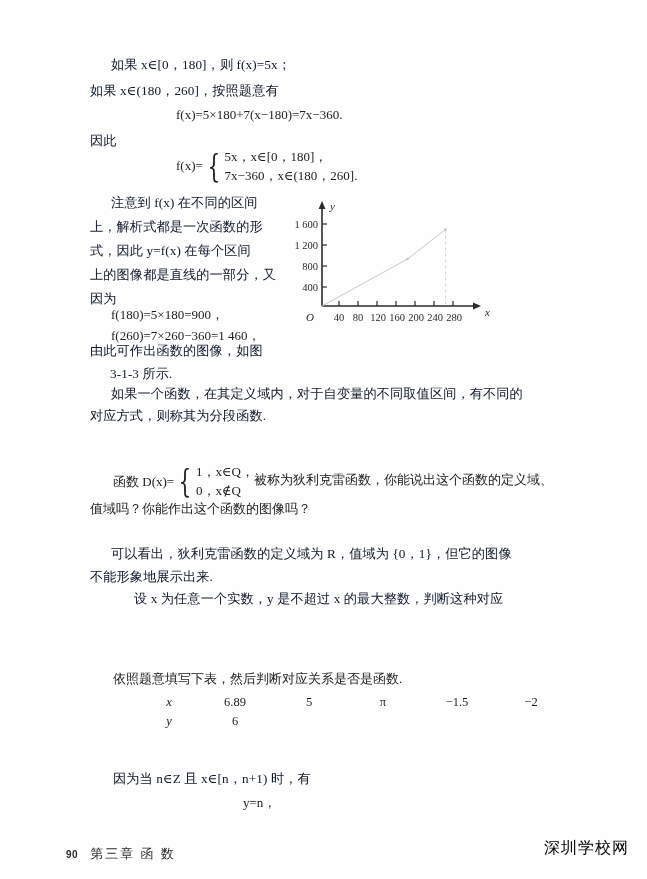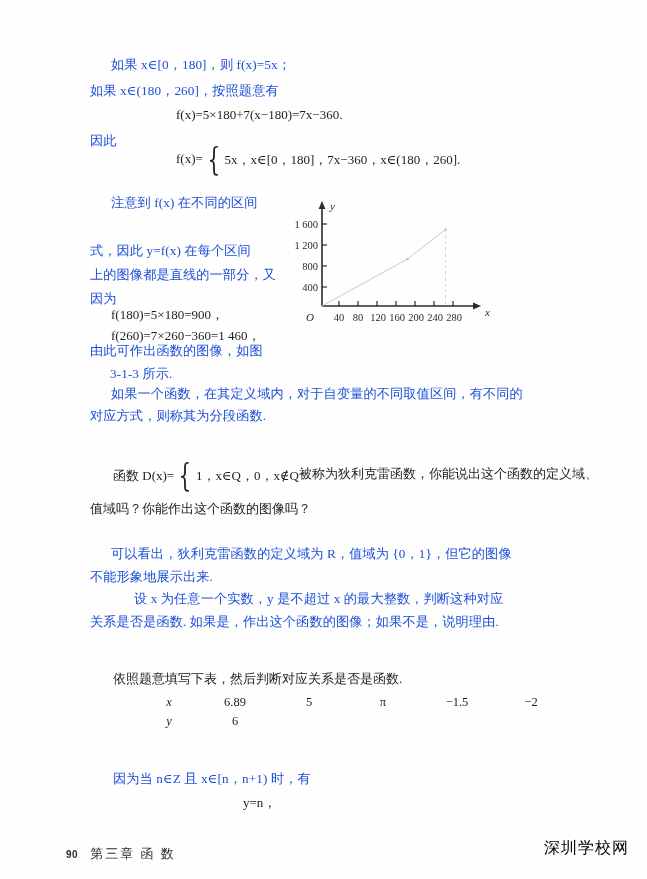--- a/index.html
+++ b/index.html
@@ -21,21 +21,21 @@
     inset: 0;
     background: #fefefe;
   }
 
   
   .block {
     position: absolute;
     font-size: 13.2px;
     line-height: 22.5px;
     letter-spacing: .1px;
-    color: #1d4ed8;
+    color: #0f172a;
     white-space: nowrap;
   }
 
   .mathline {
     position: absolute;
     font-size: 13px;
     line-height: 22px;
     white-space: nowrap;
   }
 
@@ -48,21 +48,21 @@
   .brace {
     font-size: 31px;
     line-height: 0;
     transform: scaleX(.65);
     display: inline-block;
     margin: 0 1px 0 1px;
     font-family: "DejaVu Serif", serif;
   }
   .piece-rows {
     display: inline-flex;
-    flex-direction: row;
+    flex-direction: column;
     justify-content: center;
     font-size: 13px;
     line-height: 19px;
   }
   .piece-rows > span { white-space: nowrap; }
 
   
   .figure {
     position: absolute;
     left: 286px;
@@ -146,20 +146,21 @@
       <span>f(x)=</span>
       <span class="brace">{</span>
       <span class="piece-rows">
         <span>5x，x∈[0，180]，</span>
         <span>7x−360，x∈(180，260].</span>
       </span>
     </span>
   </div>
 
   <div class="block" style="left:111px; top:192px;">注意到 f(x) 在不同的区间</div>
+  <div class="block" style="left:90px;  top:216px;">上，解析式都是一次函数的形</div>
   <div class="block" style="left:90px;  top:240px;">式，因此 y=f(x) 在每个区间</div>
   <div class="block" style="left:90px;  top:264px;">上的图像都是直线的一部分，又</div>
   <div class="block" style="left:90px;  top:288px;">因为</div>
 
   <div class="mathline" style="left:111px; top:304px;">f(180)=5×180=900，</div>
   <div class="mathline" style="left:111px; top:325px;">f(260)=7×260−360=1 460，</div>
 
   <div class="block" style="left:90px; top:340px;">由此可作出函数的图像，如图</div>
   <div class="block" style="left:90px; top:363px;margin-left:20px;">3-1-3 所示.</div>
 
@@ -221,21 +222,20 @@
         <span>0，x∉Q</span>
       </span>
     </span><span class="kai">被称为狄利克雷函数，你能说出这个函数的定义域、</span>
   </div>
   <div class="activity kai" style="left:90px; top:497px;">值域吗？你能作出这个函数的图像吗？</div>
 
   <div class="block" style="left:111px; top:543px;">可以看出，狄利克雷函数的定义域为 R，值域为 {0，1}，但它的图像</div>
   <div class="block" style="left:90px;  top:566px;">不能形象地展示出来.</div>
 
   <div class="block" style="left:134px; top:588px;">设 x 为任意一个实数，y 是不超过 x 的最大整数，判断这种对应</div>
-  <div class="block" style="left:90px;  top:611px;">关系是否是函数.  如果是，作出这个函数的图像；如果不是，说明理由.</div>
 
   <div class="activity kai" style="left:113px; top:667px;">依照题意填写下表，然后判断对应关系是否是函数.</div>
 
   <table class="tbl" style="left:140px; top:693px;">
     <tbody>
         <tr>
       <td class="lbl">x</td>
       <td class="cell">6.89</td>
       <td class="cell">5</td>
       <td class="cell">π</td>

